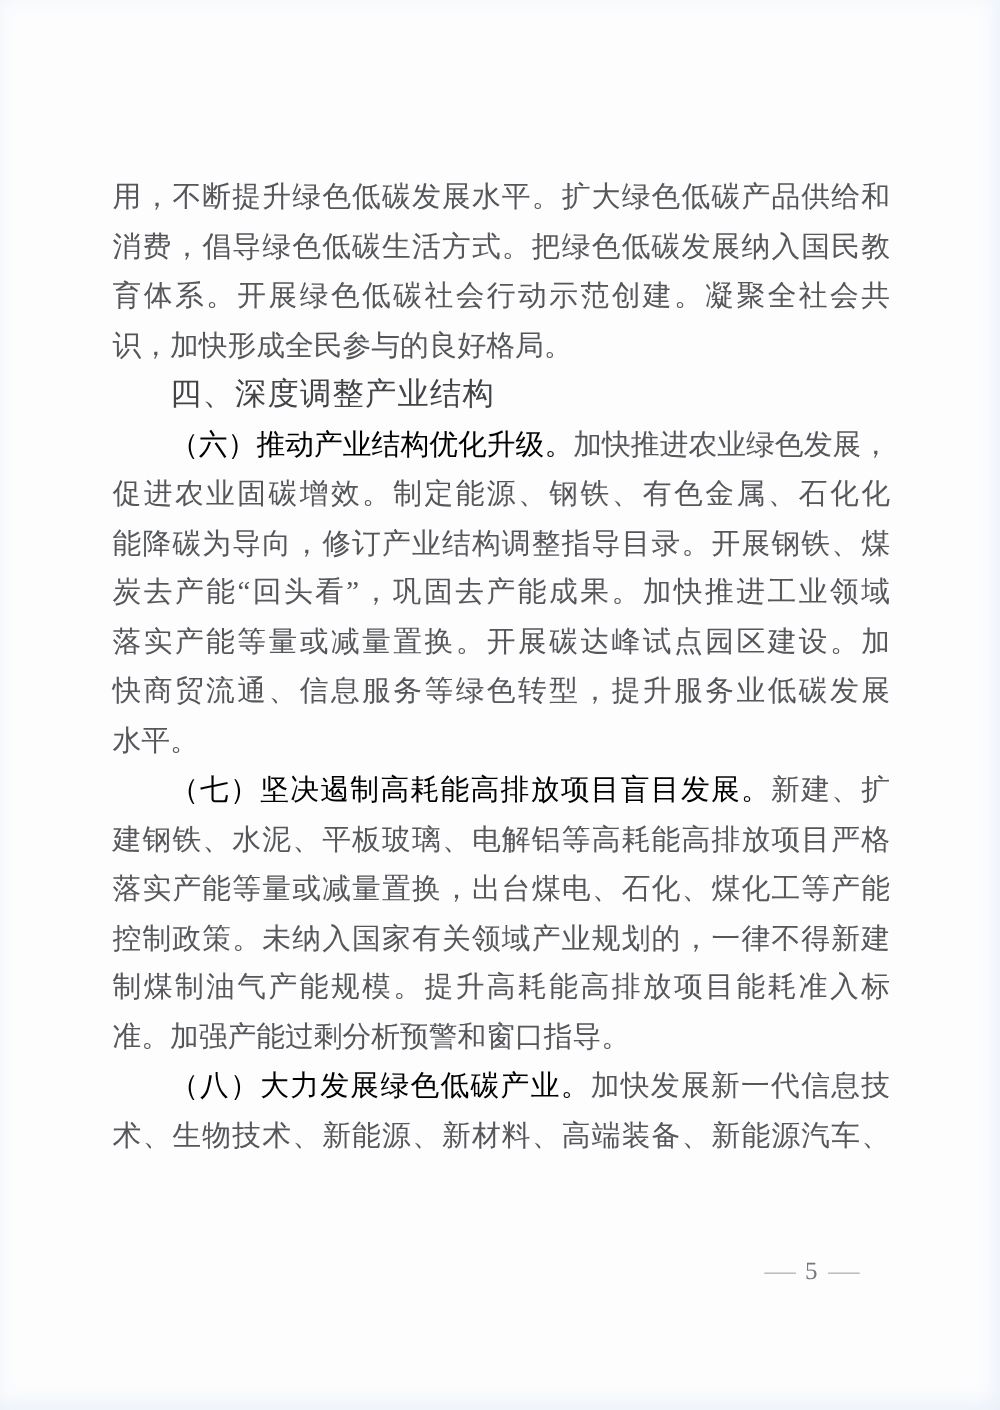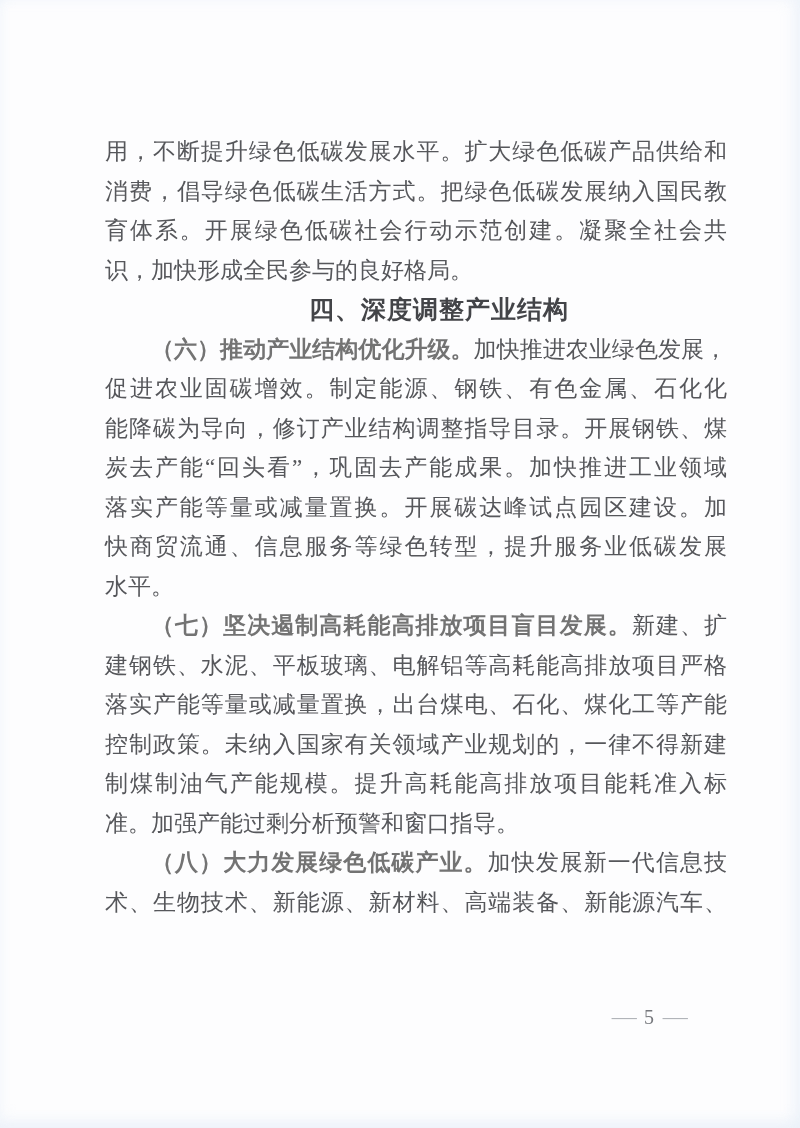--- a/index.html
+++ b/index.html
@@ -14,23 +14,22 @@
     background: #fdfdfe;
     overflow: hidden;
     font-family: "Liberation Serif", serif;
     
     box-shadow: inset -8px 0 14px rgba(208, 223, 243, 0.20),
                 inset 0 -8px 14px rgba(208, 223, 243, 0.25);
   }
   .doc-body {
     position: absolute;
     left: 90px;
-    top: 132px;
+    top: 138px;
     width: 622px;
-    margin-left: 15px;
   }
   .line {
     box-sizing: border-box;
     width: 622px;
     height: 39.5px;
     line-height: 39.5px;
     font-size: 23px;
     color: #56575b;
     white-space: nowrap;
     overflow: visible;
@@ -38,30 +37,29 @@
   .line.justify {
     white-space: normal;
     text-align: justify;
     text-align-last: justify;
   }
   .line.indent {
     padding-left: 46px;
   }
   .line.heading {
     font-family: "Liberation Sans", sans-serif;
-    font-weight: 700;
+    font-weight: 400;
     font-size: 25px;
     color: #434448;
     letter-spacing: 1px;
-    text-align: center;
   }
   .seg-bold {
     font-family: "Liberation Sans", sans-serif;
-    font-weight: 700;
-    color: #737373;
+    font-weight: 400;
+    color: #000000;
   }
   .page-number {
     position: absolute;
     top: 1004px;
     right: 116px;
     height: 26px;
     display: flex;
     align-items: center;
     gap: 11px;
     font-family: "Liberation Serif", serif;

